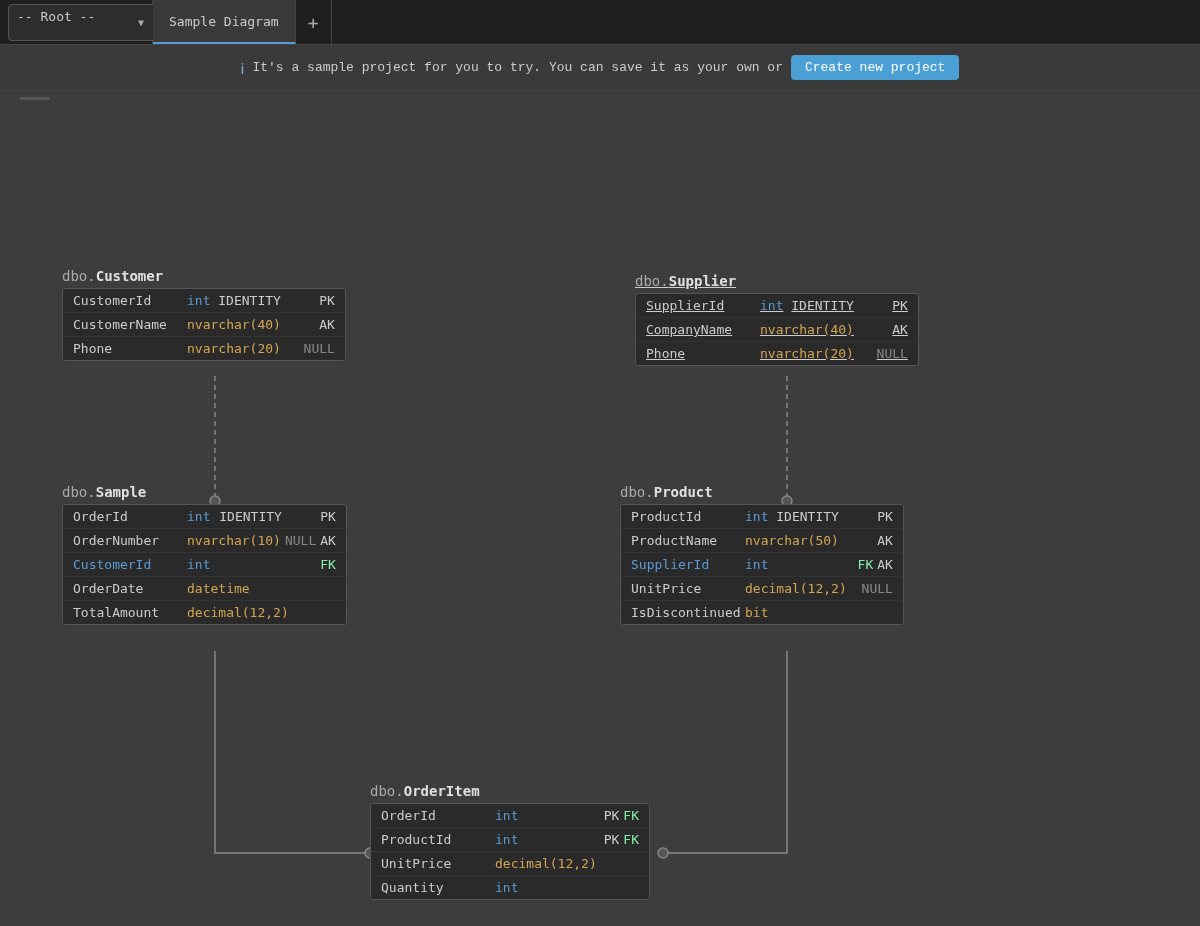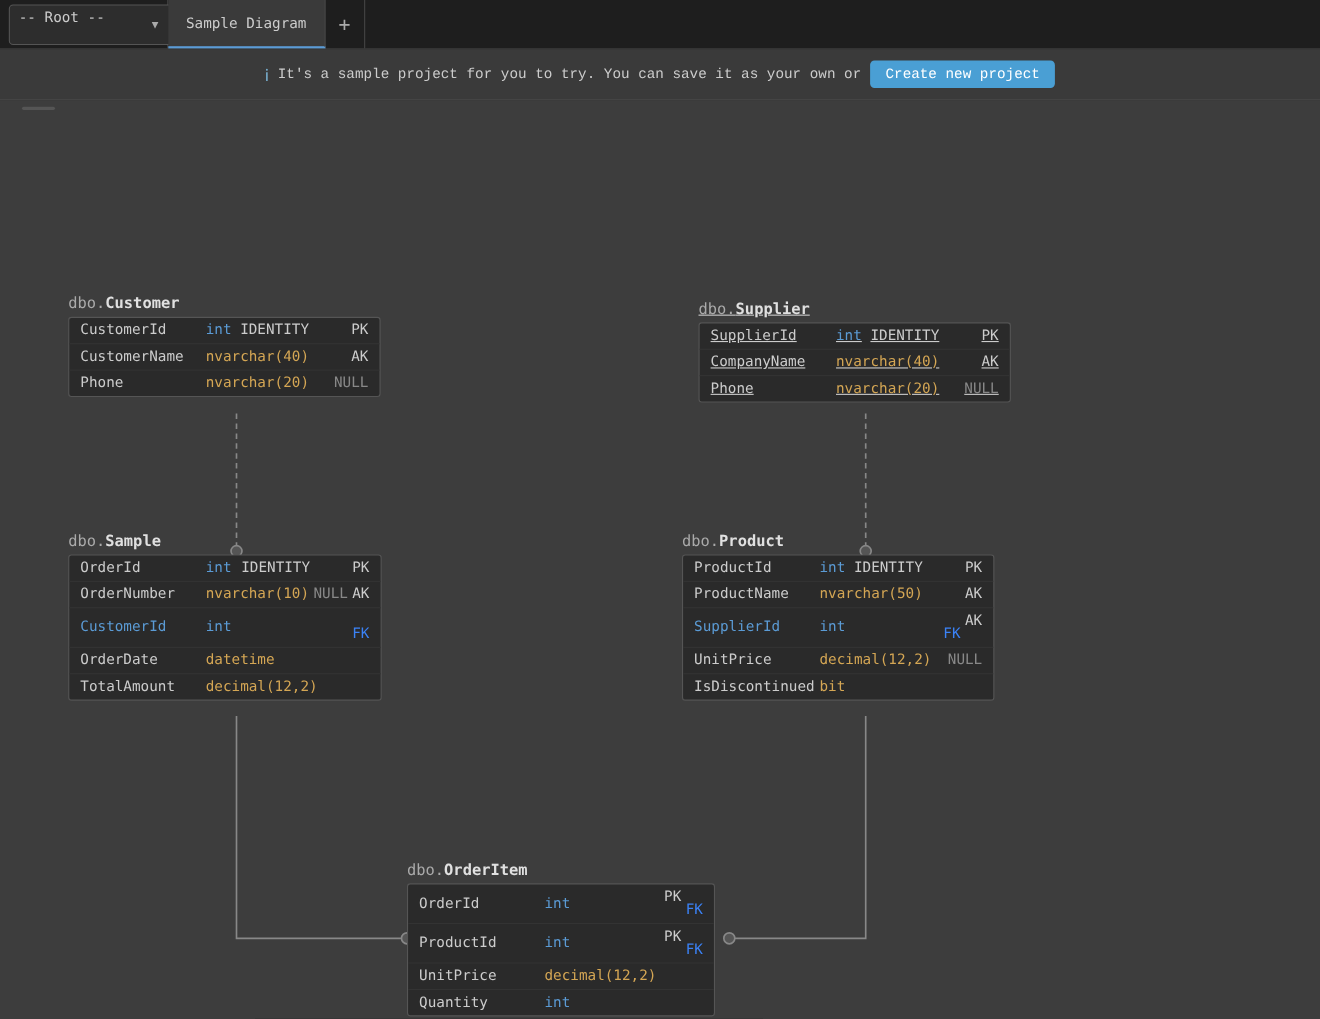--- a/index.html
+++ b/index.html
@@ -136,21 +136,21 @@
       border-radius: 3px;
       min-width: 280px;
     }
     .col-name { color: #ccc; }
     .col-type-int { color: #5b9bd5; }
     .col-type-varchar { color: #d4a654; }
     .col-type-datetime { color: #d4a654; }
     .col-type-decimal { color: #d4a654; }
     .col-type-bit { color: #d4a654; }
     .col-constraint-pk { color: #ccc; }
-    .col-constraint-fk { color: #3b82f6; margin-top: 12px; }
+    .col-constraint-fk { color: #86efac; }
     .col-constraint-ak { color: #ccc; }
     .col-null { color: #888; }
     .col-identity { color: #ccc; }
 
     .table-row {
       display: flex;
       align-items: center;
       padding: 4px 10px;
       gap: 4px;
       border-bottom: 1px solid #333;

